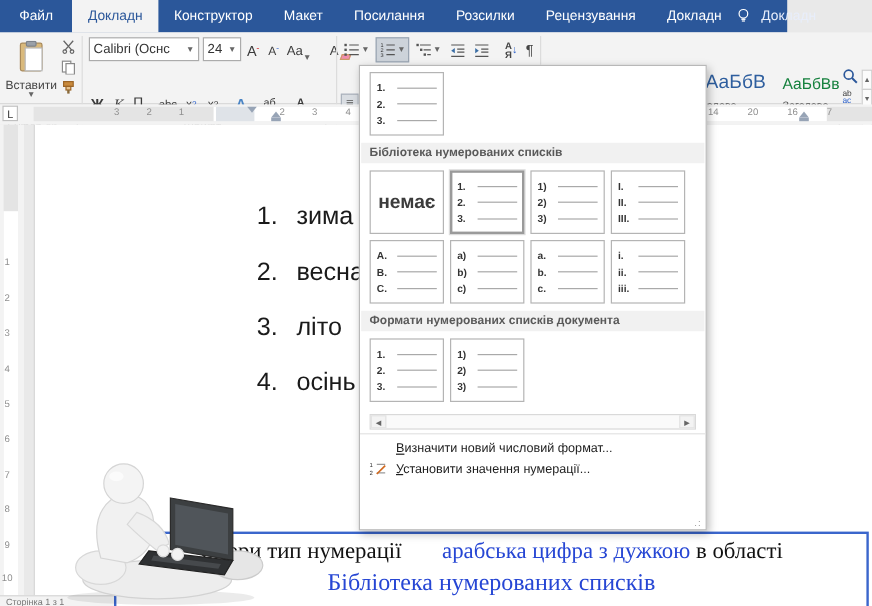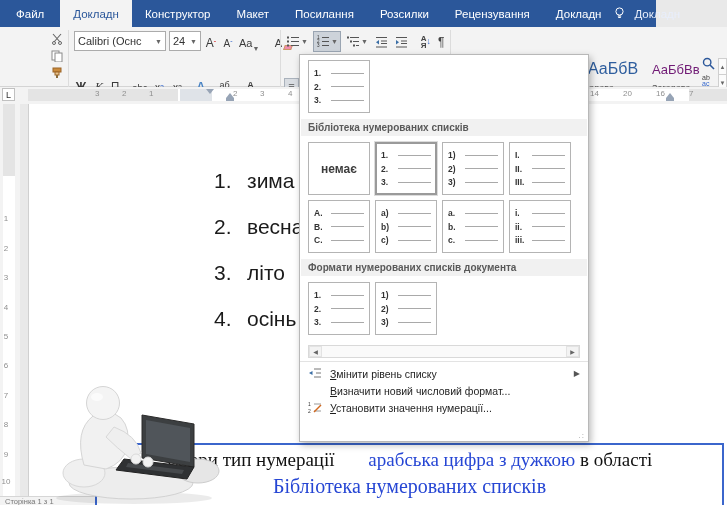--- a/index.html
+++ b/index.html
@@ -58,21 +58,21 @@
   .pbtn.pressed{background:#cdd3da;border:1px solid #9aa5b2;}
   .sort-ic{display:flex;align-items:center;font-size:8px;font-weight:bold;color:#444;line-height:7px;}
   .pilcrow{font-size:12px;color:#444;}
   .para-row2{position:absolute;left:284px;top:51px;display:flex;gap:3px;}
   .alg{width:15px;height:16px;font-size:11px;color:#555;display:flex;align-items:center;justify-content:center;}
   .alg.sel{background:#d9dde2;border:1px solid #aab2bc;}
   
   .stylebox{position:absolute;top:31px;height:22px;display:flex;align-items:center;white-space:nowrap;}
   .sty-normal{font-size:11px;color:#1f1f1f;}
   .sty-h1{font-size:16px;color:#2e5e9e;}
-  .sty-h2{font-size:13px;color:#701a75;}
+  .sty-h2{font-size:13px;color:#15803d;}
   .style-label{position:absolute;top:56px;font-size:9px;color:#555;white-space:nowrap;}
   .sty-scroll{position:absolute;left:718px;top:31px;width:9px;display:flex;flex-direction:column;}
   .sty-scroll div{height:17px;border:1px solid #cfcfcf;background:#fbfbfb;font-size:6px;color:#666;
                   display:flex;align-items:center;justify-content:center;margin-bottom:-1px;}
   
   .edit-col{position:absolute;left:702px;top:30px;display:flex;flex-direction:column;gap:3px;align-items:flex-start;}
   .repl-ic{font-size:7px;line-height:6px;color:#444;}
 
   
   .hruler{position:absolute;left:0;top:87px;width:727px;height:17px;background:#f3f3f3;}
@@ -108,21 +108,21 @@
   .statusbar{position:absolute;left:0;top:496px;width:96px;height:9px;background:#f3f3f3;border-top:1px solid #d6d6d6;
              font-size:7.5px;color:#777;padding-left:5px;overflow:hidden;z-index:1;}
 
   
   .dropdown{position:absolute;left:299px;top:54px;width:290px;height:388px;background:#fff;
             border:1px solid #b8b8b8;box-shadow:2px 3px 7px rgba(0,0,0,.28);z-index:5;font-size:11px;overflow:hidden;}
   .dd-header{background:#f1f1f1;font-size:10px;font-weight:bold;color:#595959;padding:3px 7px;margin:1px;}
   .gallery{display:flex;gap:5px;padding:5px 8px;}
   .tile{width:62px;height:53px;border:1px solid #b4b4b4;background:#fff;padding:6px 5px;display:flex;flex-direction:column;justify-content:space-between;}
   .tile.selected{border:2px solid #9a9a9a;padding:5px 4px;box-shadow:0 0 0 1px #dcdcdc;}
-  .tile.none-tile{align-items:center;justify-content:center;font-size:12px;font-weight:bold;color:#3c3c3c;}
+  .tile.none-tile{align-items:center;justify-content:center;font-size:16px;font-weight:bold;color:#3c3c3c;}
   .tl{display:flex;align-items:center;height:12px;}
   .tl .tn{font-size:8.5px;font-weight:bold;color:#333;width:15px;white-space:nowrap;}
   .tl .ln{flex:1;height:1px;background:#a9a9a9;margin-left:2px;}
   .dd-scroll{margin:5px 8px 3px 8px;height:13px;border:1px solid #d9d9d9;background:#fafafa;display:flex;align-items:stretch;}
   .dd-scroll .ar{width:13px;display:flex;align-items:center;justify-content:center;font-size:6px;color:#666;border:1px solid #e3e3e3;background:#f3f3f3;}
   .dd-scroll .tr{flex:1;}
   .dd-menu{border-top:1px solid #e3e3e3;padding:3px 0;}
   .dd-item{position:relative;height:17px;display:flex;align-items:center;padding-left:30px;color:#1e1e1e;font-size:10.5px;white-space:nowrap;}
   .dd-item .ic{position:absolute;left:7px;top:1px;width:16px;height:14px;display:flex;align-items:center;justify-content:center;}
   .dd-item .sub{position:absolute;right:8px;font-size:8px;color:#555;}
@@ -153,20 +153,31 @@
             <rect x="4.2" y="10" width="2.6" height="1" fill="#fff"></rect>
           </svg>
       </span>
       <span class="lbl">Докладн</span>
 
     </div>
   </div>
 
   <div class="ribbon">
 
+    <div class="paste-btn">
+      <span>
+        <svg width="23" height="27" viewBox="0 0 23 27">
+            <rect x="2" y="2" width="18" height="23" rx="1.5" fill="#d9b97c" stroke="#a8895a"></rect>
+            <rect x="7" y="0.5" width="8" height="4" rx="1" fill="#9aa0a8" stroke="#7c828b"></rect>
+            <rect x="6" y="6" width="14" height="19" fill="#fff" stroke="#b9b9b9"></rect>
+          </svg>
+      </span>
+      <span class="paste-label">Вставити</span>
+      <span class="caret">▼</span>
+    </div>
     <div class="clip-side">
       <span class="mini-ic">
         <svg width="12" height="12" viewBox="0 0 12 12">
             <path d="M2 1 L9 9 M10 1 L3 9" stroke="#666" stroke-width="1.1" fill="none"></path>
             <circle cx="3" cy="10" r="1.5" fill="none" stroke="#666"></circle>
             <circle cx="9" cy="10" r="1.5" fill="none" stroke="#666"></circle>
           </svg>
       </span>
       <span class="mini-ic">
         <svg width="12" height="12" viewBox="0 0 12 12">
@@ -608,34 +619,20 @@
           </div>
         </div>
       </div>
     <div class="dd-scroll">
       <span class="ar">◀</span>
       <span class="tr"></span>
       <span class="ar">▶</span>
     </div>
     <div class="dd-menu" id="ddmenu-host">
         <div class="dd-item">
-          <span class="ic">
-            <svg width="14" height="12" viewBox="0 0 14 12">
-              <g stroke="#777" stroke-width="1">
-                <line x1="6" y1="2" x2="13" y2="2"></line>
-                <line x1="8" y1="6" x2="13" y2="6"></line>
-                <line x1="6" y1="10" x2="13" y2="10"></line>
-              </g>
-              <path d="M4.5 4 L1 6 L4.5 8 Z" fill="#3a6ea5"></path>
-            </svg>
-          </span>
-          <span><u>З</u>мінити рівень списку</span>
-          <span class="sub">▶</span>
-        </div>
-        <div class="dd-item">
           <span><u>В</u>изначити новий числовий формат...</span>
         </div>
         <div class="dd-item">
           <span class="ic">
             <svg width="14" height="13" viewBox="0 0 14 13">
               <text x="0" y="5" font-size="5" fill="#333">1</text>
               <text x="0" y="12" font-size="5" fill="#333">2</text>
               <g stroke="#999" stroke-width="1">
                 <line x1="6" y1="3" x2="13" y2="3"></line>
                 <line x1="6" y1="10" x2="13" y2="10"></line>

